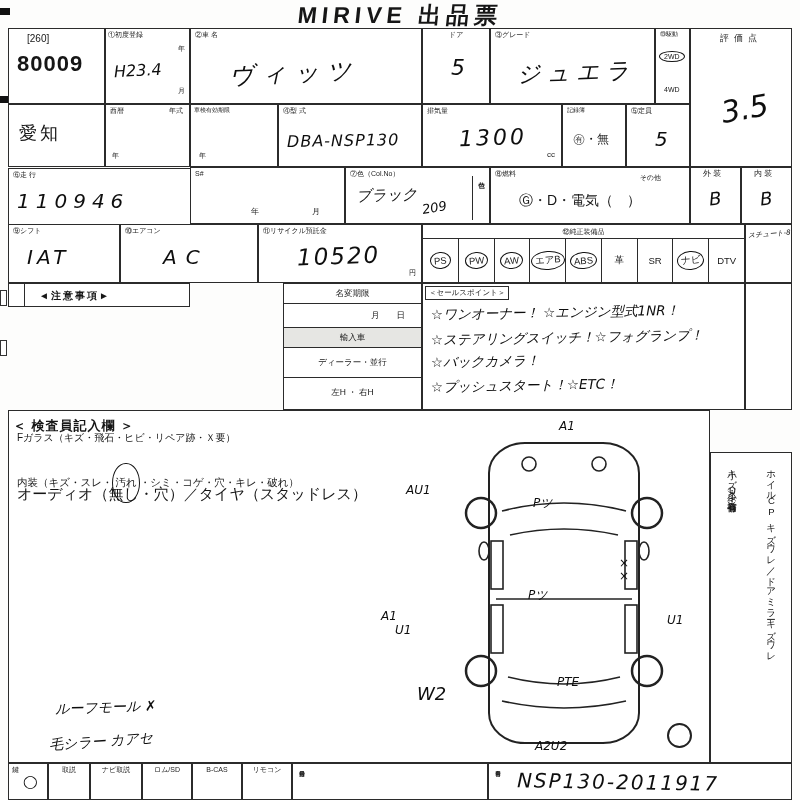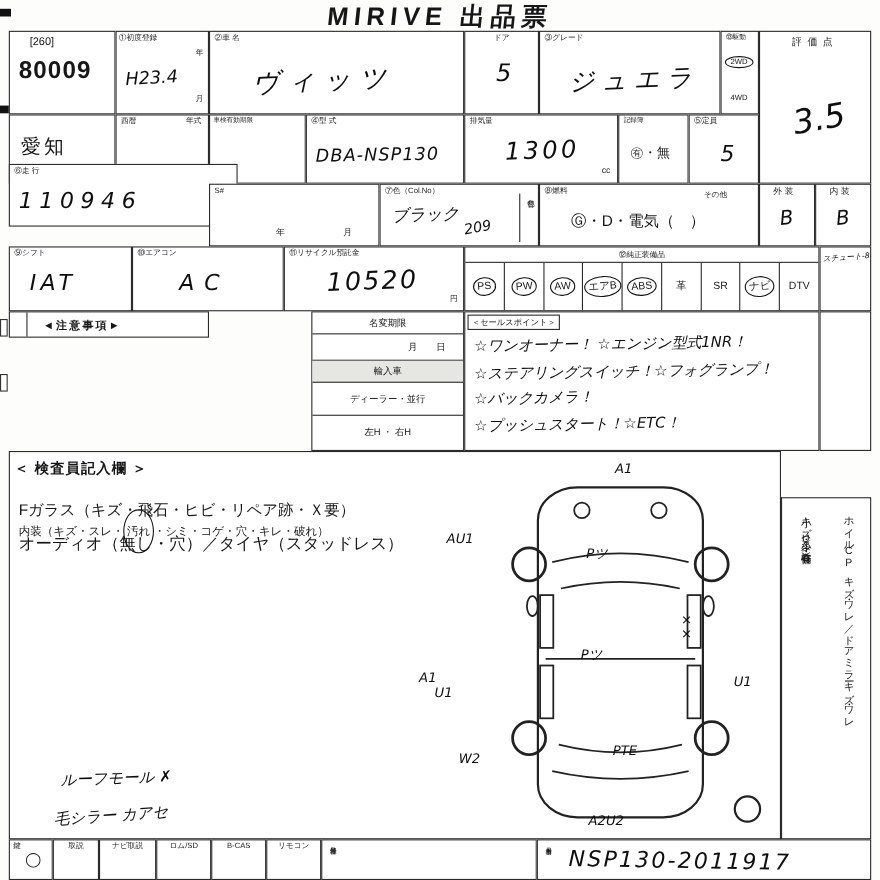--- a/index.html
+++ b/index.html
@@ -101,21 +101,21 @@
   <div class="cell" style="left:562px;top:104px;width:64px;height:63px">
     <span class="lbl" style="left:4px;top:2px;font-size:6px">記録簿</span>
     <span class="abs" style="left:10px;top:26px;font-size:12px">㊒・無</span>
   </div>
 
   <div class="cell" style="left:626px;top:104px;width:64px;height:63px">
     <span class="lbl" style="left:4px;top:2px">⑤定員</span>
     <span class="abs hand" style="left:28px;top:22px;font-size:20px">5</span>
   </div>
 
-  <div class="cell" style="left:8px;top:149px;width:208px;height:57px">
+  <div class="cell" style="left:8px;top:168px;width:208px;height:57px">
     <span class="lbl" style="left:4px;top:2px">⑥走 行</span>
     <span class="abs hand" style="left:8px;top:20px;font-size:20px;letter-spacing:6px">110946</span>
     <span class="lbl" style="right:6px;top:20px;font-size:6px">マイル</span>
     <span class="lbl" style="right:8px;top:30px;font-size:13px">km</span>
   </div>
 
   <div class="cell" style="left:190px;top:167px;width:155px;height:57px">
     <span class="lbl" style="left:4px;top:2px">S#</span>
     <span class="lbl" style="left:60px;bottom:6px;font-size:8px">年</span>
     <span class="lbl" style="right:24px;bottom:6px;font-size:8px">月</span>
@@ -214,21 +214,21 @@
     <span class="abs hand" style="left:8px;top:20px;font-size:13.5px;transform:rotate(-1deg)">☆ワンオーナー！ ☆エンジン型式1NR！</span>
     <span class="abs hand" style="left:8px;top:45px;font-size:13.5px;transform:rotate(-1deg)">☆ステアリングスイッチ！☆フォグランプ！</span>
     <span class="abs hand" style="left:8px;top:69px;font-size:13.5px;transform:rotate(-1deg)">☆バックカメラ！</span>
     <span class="abs hand" style="left:8px;top:93px;font-size:13.5px;transform:rotate(-1deg)">☆プッシュスタート！☆ETC！</span>
   </div>
 
   <div class="cell" style="left:745px;top:283px;width:47px;height:127px"></div>
 
   <div class="cell" style="left:8px;top:410px;width:702px;height:353px">
     <span class="abs" style="left:4px;top:6px;font-size:13px;font-weight:bold;letter-spacing:1px">＜ 検査員記入欄 ＞</span>
-    <span class="abs" style="left:8px;top:44px;font-size:14px">Fガラス（キズ・飛石・ヒビ・リペア跡・Ｘ要）</span>
+    <span class="abs" style="left:8px;top:20px;font-size:10px">Fガラス（キズ・飛石・ヒビ・リペア跡・Ｘ要）</span>
     <span class="abs" style="left:8px;top:52px;font-size:10.5px">
       <span>内装（キズ・スレ・</span><span class="oval" style="padding:12px 2px">汚れ</span><span>・シミ・コゲ・穴・キレ・破れ）</span>
     </span>
     <span class="abs" style="left:8px;top:74px;font-size:15px">オーディオ（無し・穴）／タイヤ（スタッドレス）</span>
 
     <span class="abs hand" style="left:46px;top:288px;font-size:14px;transform:rotate(-2deg)">ルーフモール ✗</span>
     <span class="abs hand" style="left:40px;top:322px;font-size:14px;transform:rotate(-4deg)">毛シラー カアセ</span>
 
     <div class="abs" style="left:425px;top:20px;width:270px;height:325px">
       <svg width="270" height="325" viewBox="0 0 270 325">
@@ -258,21 +258,21 @@
         </g>
       </svg>
     </div>
 
     <span class="abs hand" style="left:550px;top:8px;font-size:12px">A1</span>
     <span class="abs hand" style="left:397px;top:72px;font-size:12px">AU1</span>
     <span class="abs hand" style="left:524px;top:84px;font-size:12px">Pツ</span>
     <span class="abs hand" style="left:519px;top:176px;font-size:12px">Pツ</span>
     <span class="abs hand" style="left:372px;top:198px;font-size:12px">A1</span>
     <span class="abs hand" style="left:386px;top:212px;font-size:12px">U1</span>
-    <span class="abs hand" style="left:408px;top:272px;font-size:12px">W2</span>
+    <span class="abs hand" style="left:408px;top:272px;font-size:18px">W2</span>
     <span class="abs hand prel" style="left:610px;top:146px;font-size:12px;line-height:1.1">×
 ×</span>
     <span class="abs hand" style="left:658px;top:202px;font-size:12px">U1</span>
     <span class="abs hand" style="left:548px;top:264px;font-size:12px">PTE</span>
     <span class="abs hand" style="left:526px;top:328px;font-size:12px">A2U2</span>
     <span class="abs" style="left:658px;top:312px;width:25px;height:25px;border:2px solid #222;border-radius:50%"></span>
   </div>
 
   <div class="cell" style="left:710px;top:452px;width:82px;height:311px">
     <span class="abs vtext" style="right:14px;top:10px;font-size:9.5px;height:295px">ホイルCPキズ・ワレ／ドアミラーキズ・ワレ</span>

